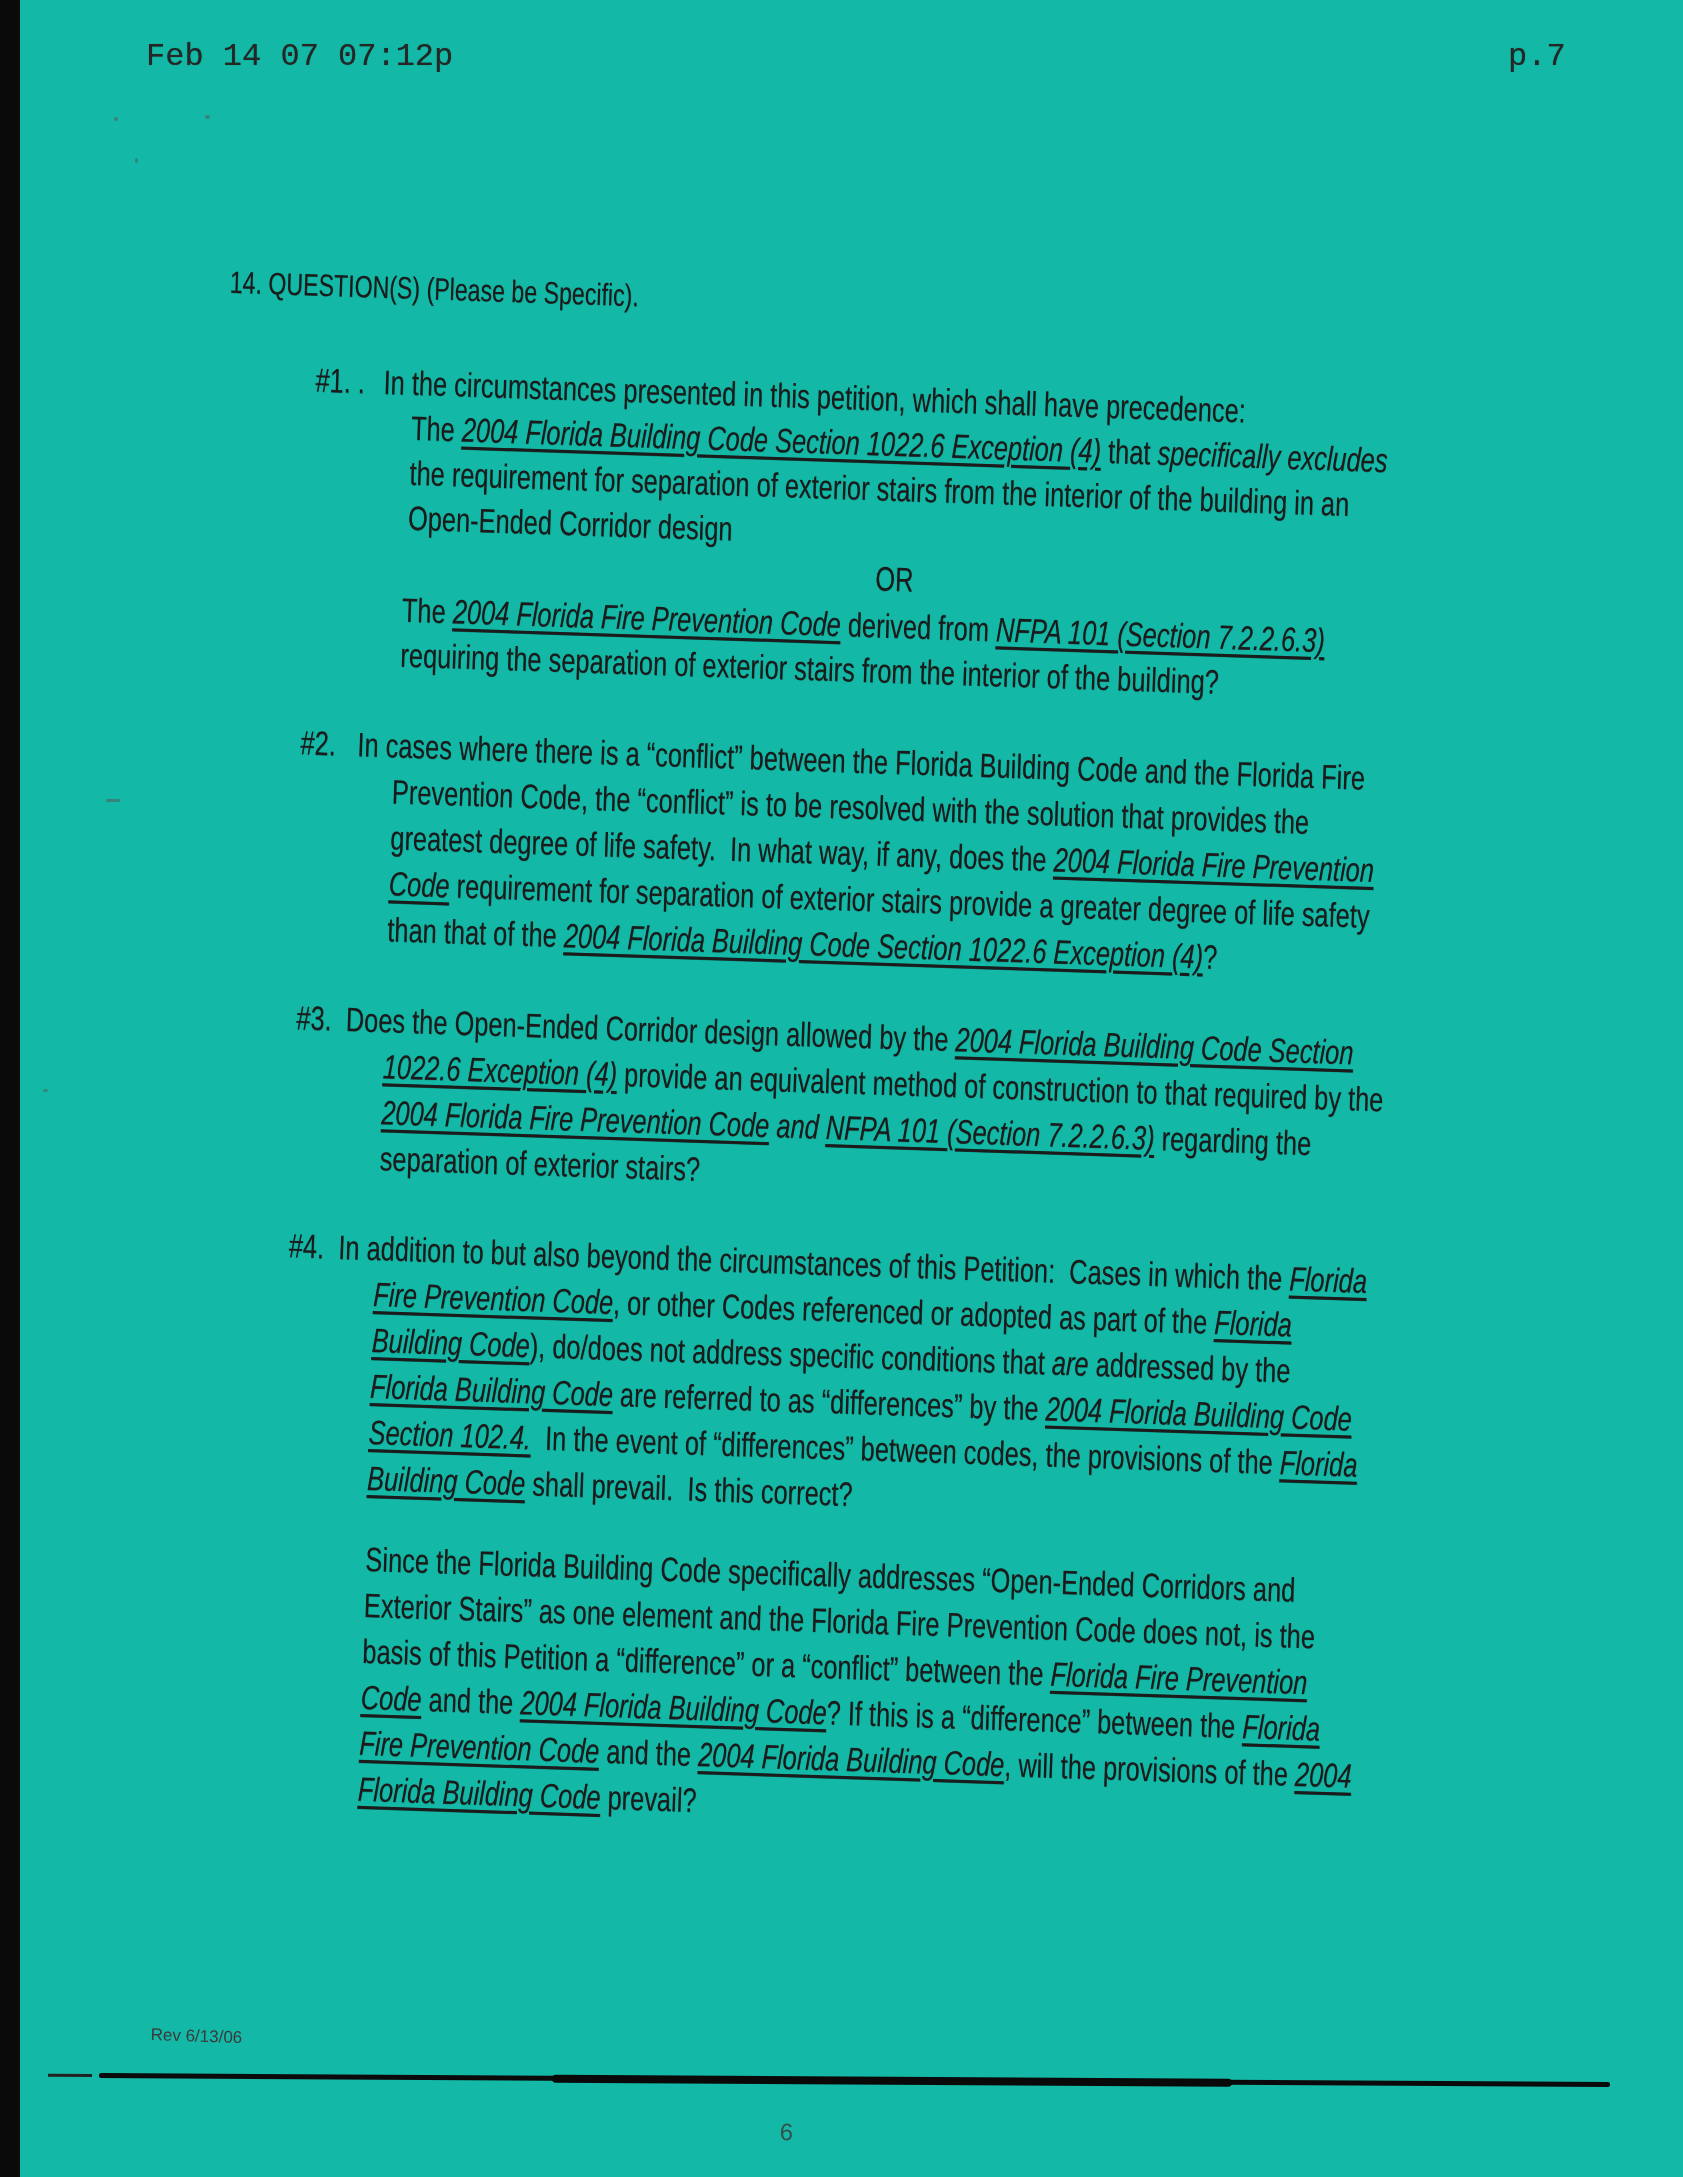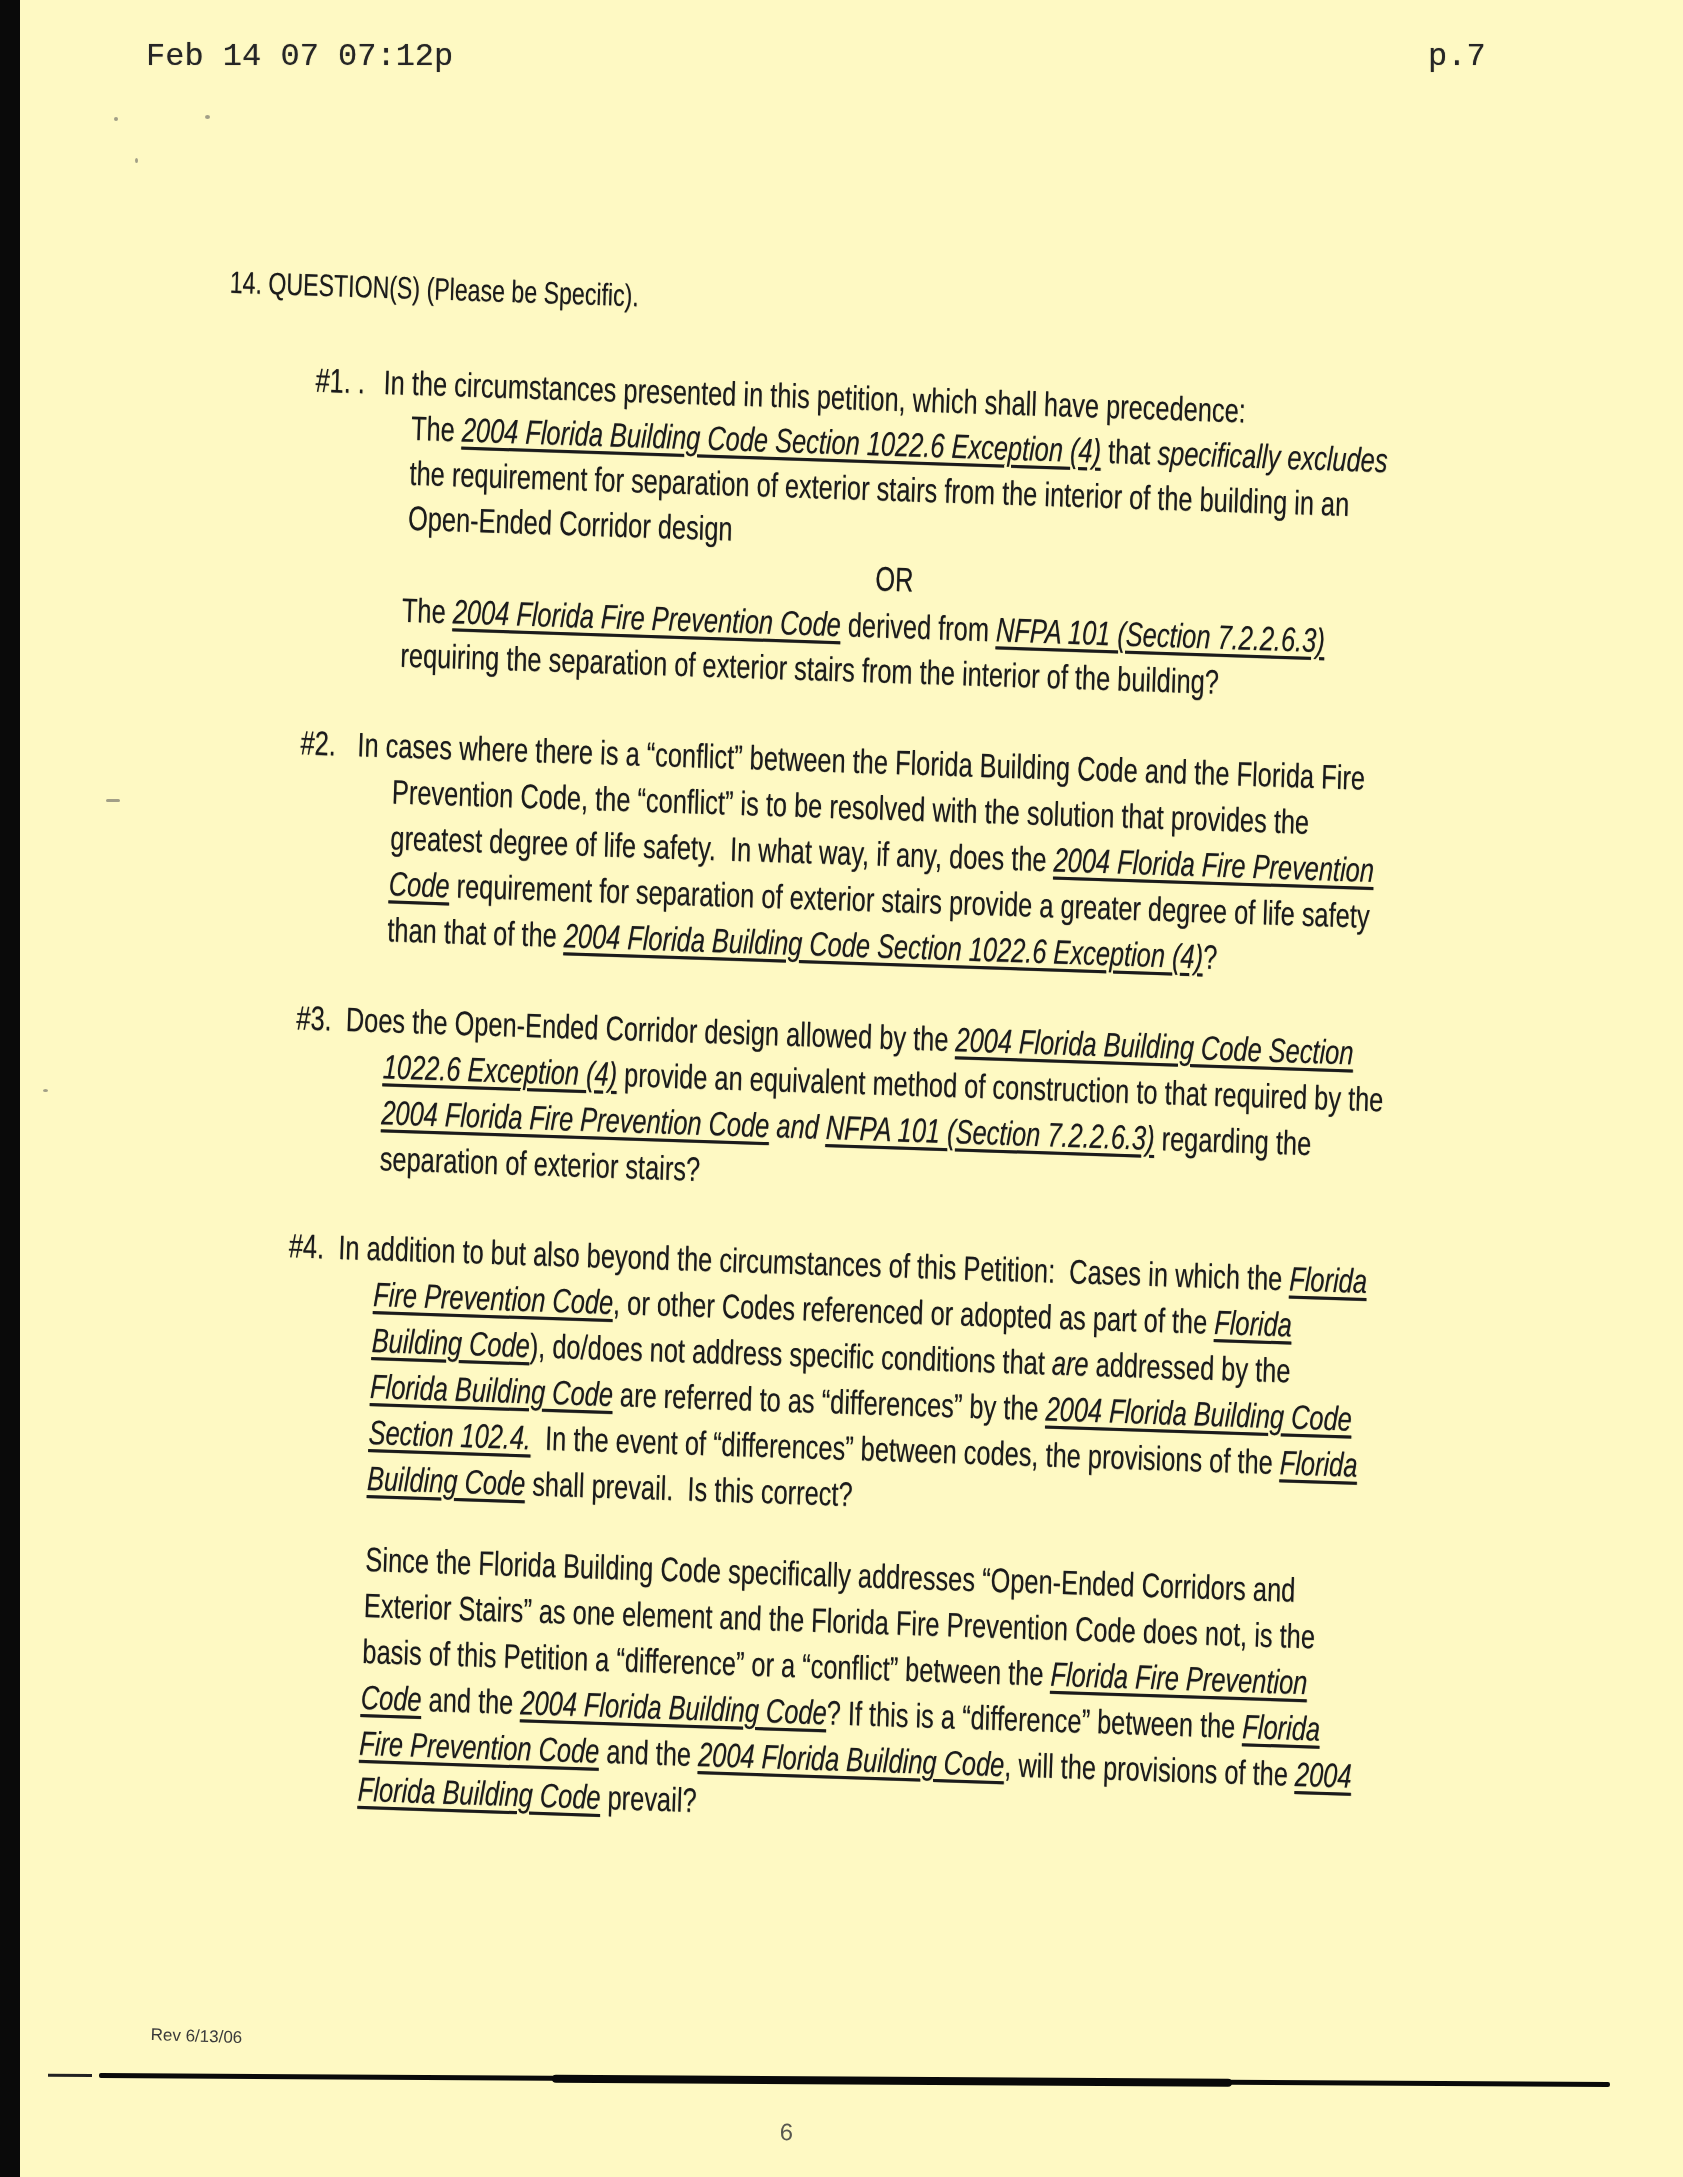--- a/index.html
+++ b/index.html
@@ -1,38 +1,38 @@
 <!DOCTYPE html>
 <html><head>
 <meta charset="utf-8">
 <style>
   html,body{margin:0;padding:0;background:#e8e8e8;}
   .page{
-    position:relative;width:1683px;height:2177px;background:#fef9c3;
+    position:relative;width:1683px;height:2177px;background:#14b8a6;
     overflow:hidden;font-family:"Liberation Sans","DejaVu Sans",sans-serif;
     color:#1b1b1b;
   }
   
   .left-strip{position:absolute;left:0;top:0;width:20px;height:2177px;background:#0a0a0a;}
   .bottom-line{
     position:absolute;left:99px;top:2073px;width:1511px;height:5px;
     background:#0a0a0a;transform:rotate(0.34deg);transform-origin:0 50%;border-radius:2px;
   }
   .bottom-line::before{content:"";position:absolute;left:-51px;top:1px;width:44px;height:3px;background:#222;}
   .bottom-line::after{content:"";position:absolute;left:30%;top:-1px;width:45%;height:8px;background:#090909;border-radius:4px;}
   .speck{position:absolute;background:#555;border-radius:50%;opacity:0.55;}
 
   
   .fax-ts,.fax-pg{
     position:absolute;top:40px;font-family:"Liberation Mono","DejaVu Sans Mono",monospace;
     font-size:32px;line-height:34px;color:#262626;white-space:pre;
     text-shadow:0 0 1px rgba(0,0,0,.45);
   }
   .fax-ts{left:146px;}
-  .fax-pg{left:1428px;}
+  .fax-pg{left:1508px;}
 
   
   .doc{position:absolute;left:0;top:0;width:1683px;height:2177px;
        transform:rotate(1.9deg);transform-origin:0 0;}
   .block{position:absolute;font-size:34px;line-height:46px;white-space:pre;}
   .line{
     white-space:pre;transform:scaleX(0.747);transform-origin:0 50%;
     text-shadow:0.3px 0.3px 0.8px rgba(10,10,10,.45);
   }
   .seg-i{font-style:italic;}

